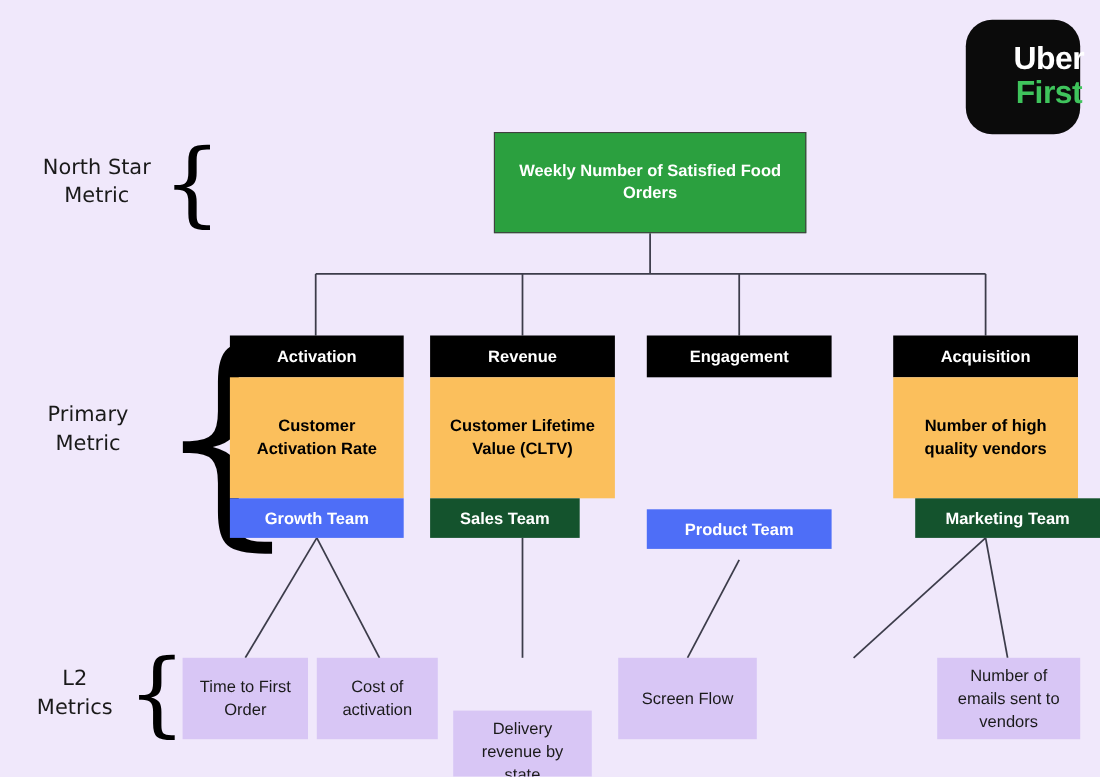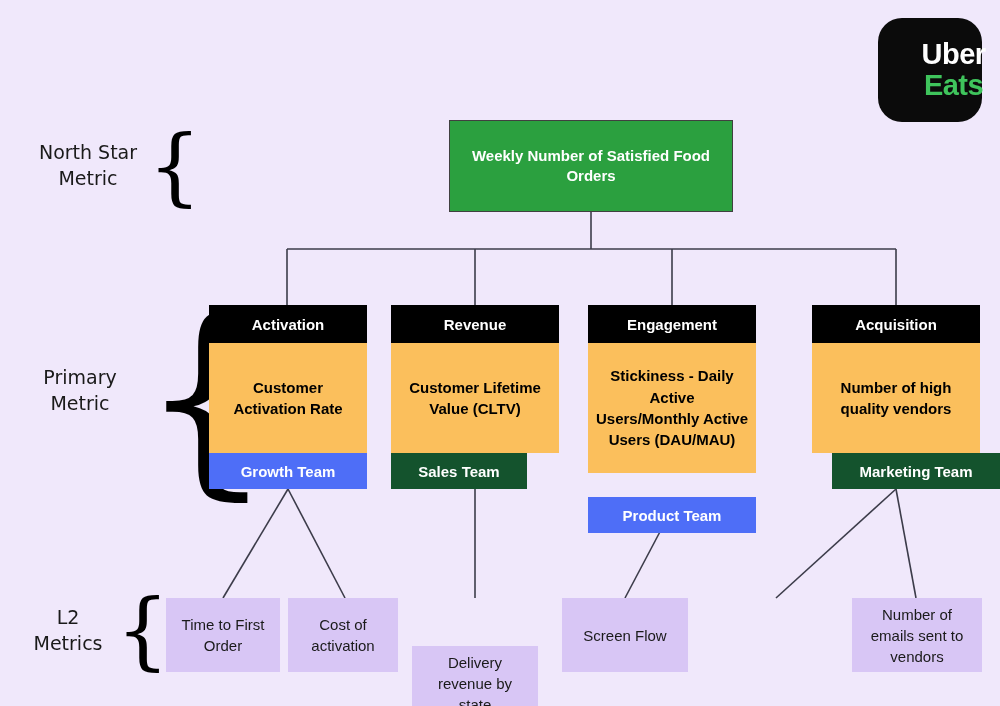--- a/index.html
+++ b/index.html
@@ -128,21 +128,21 @@
   svg#links { position: absolute; left:0; top:0; width:1000px; height:706px; pointer-events:none; }
   svg#links line, svg#links path { stroke: #3c3c4a; stroke-width: 1.6px; fill: none; }
 </style>
 </head>
 <body style="background: rgb(240, 232, 251);">
 
 <div id="canvas">
 
   <div class="abs" id="logo" style="background: rgb(11, 11, 11);">
     <span class="uber">Uber</span>
-    <span class="eats" style="color: rgb(63, 196, 92);">Eats</span>
+    <span class="eats" style="color: rgb(63, 196, 92);">First</span>
   </div>
 
   <svg id="links" viewBox="0 0 1000 706">
 
     <line x1="591" y1="212" x2="591" y2="249" stroke="#3c3c4a"></line>
 
     <line x1="287" y1="249" x2="896" y2="249" stroke="#3c3c4a"></line>
 
     <line x1="287" y1="249" x2="287" y2="305" stroke="#3c3c4a"></line>
     <line x1="475" y1="249" x2="475" y2="305" stroke="#3c3c4a"></line>
@@ -198,24 +198,21 @@
   <div class="abs col-metric" style="left: 391px; top: 343px; width: 168px; height: 110px; background: rgb(251, 191, 92);">
     <span>Customer Lifetime Value (CLTV)</span>
   </div>
   <div class="abs col-team" style="left: 391px; top: 453px; width: 136px; height: 36px; background: #14532d;">
     <span>Sales Team</span>
   </div>
 
   <div class="abs col-head" style="left: 588px; top: 305px; width: 168px; height: 38px; background: rgb(0, 0, 0);">
     <span>Engagement</span>
   </div>
-  <div class="abs col-metric" style="left: 588px; top: 343px; width: 168px; height: 130px; background: rgb(251, 191, 92);">
-    <span>Stickiness - Daily Active Users/Monthly Active Users (DAU/MAU)</span>
-  </div>
-  <div class="abs col-team" style="left: 588px; top: 497px; width: 168px; height: 36px; background: rgb(78, 110, 247);">
+  <div class="abs col-team" style="left: 588px; top: 463px; width: 168px; height: 36px; background: rgb(78, 110, 247);">
     <span>Product Team</span>
   </div>
 
   <div class="abs col-head" style="left: 812px; top: 305px; width: 168px; height: 38px; background: rgb(0, 0, 0);">
     <span>Acquisition</span>
   </div>
   <div class="abs col-metric" style="left: 812px; top: 343px; width: 168px; height: 110px; background: rgb(251, 191, 92);">
     <span>Number of high quality vendors</span>
   </div>
   <div class="abs col-team" style="left: 812px; top: 453px; width: 168px; height: 36px; background: #14532d; margin-left: 20px;">

